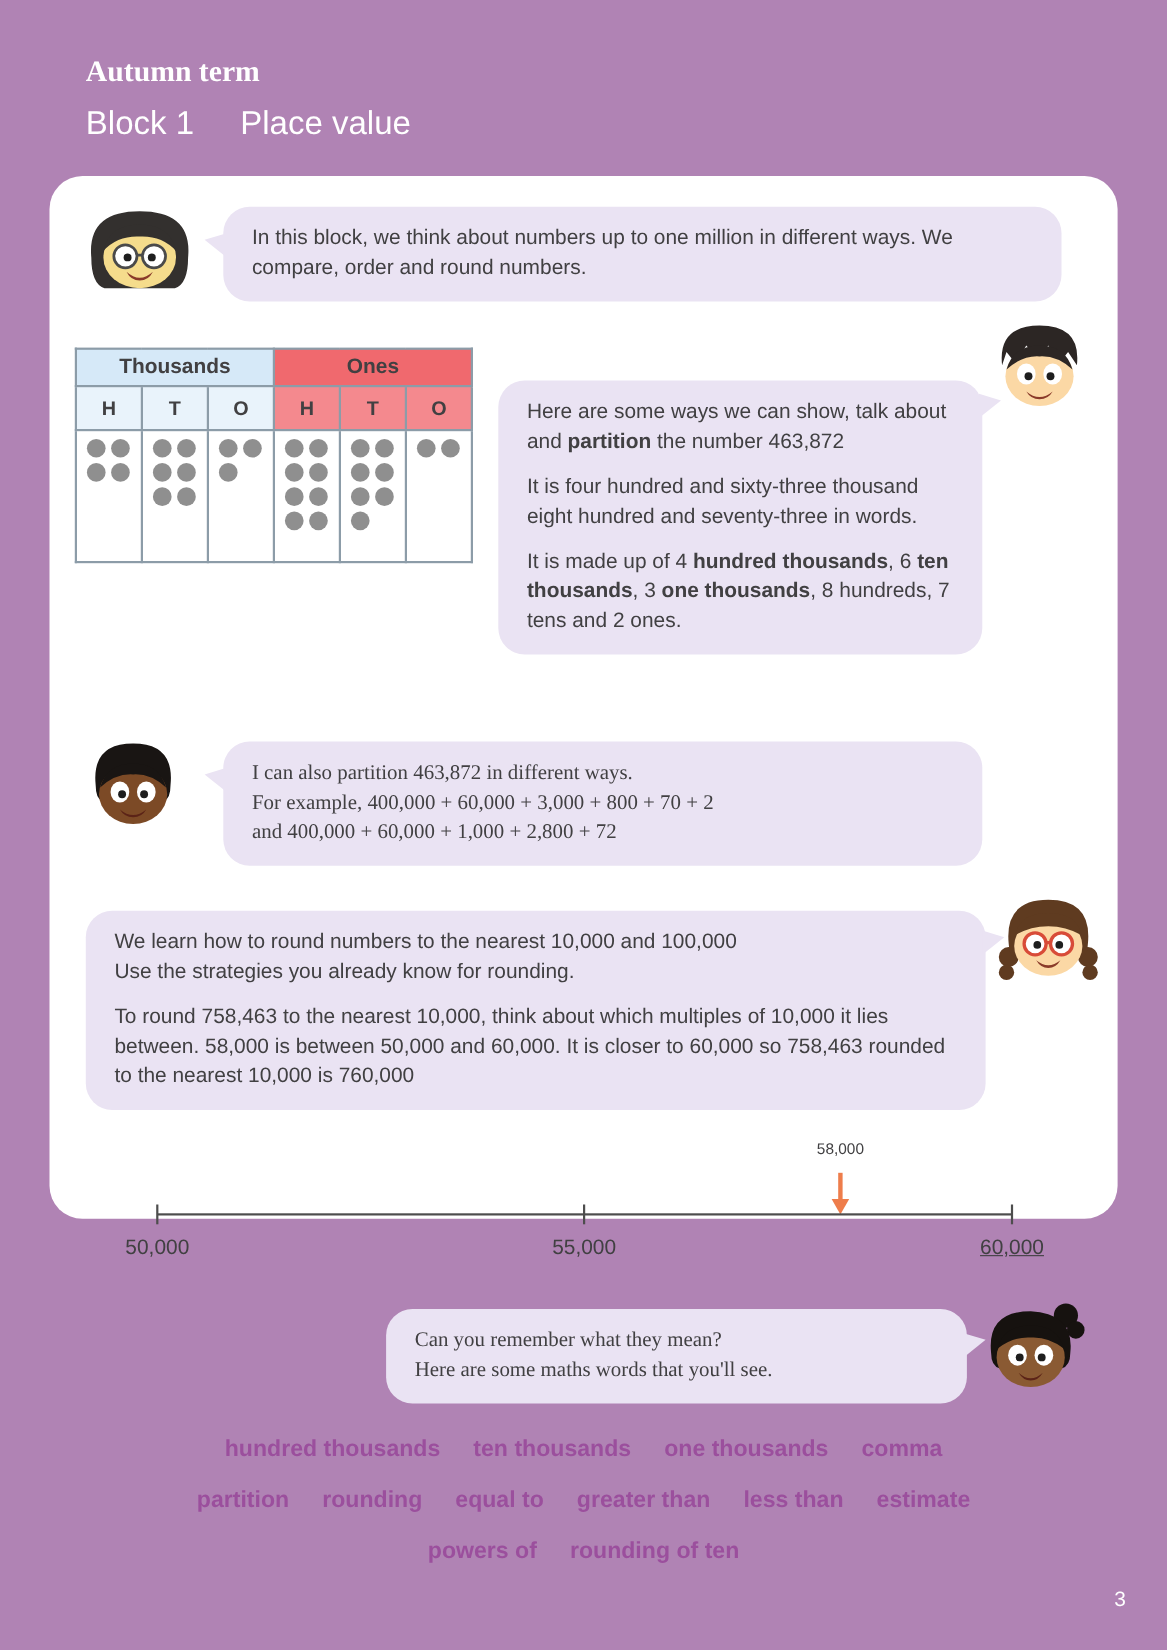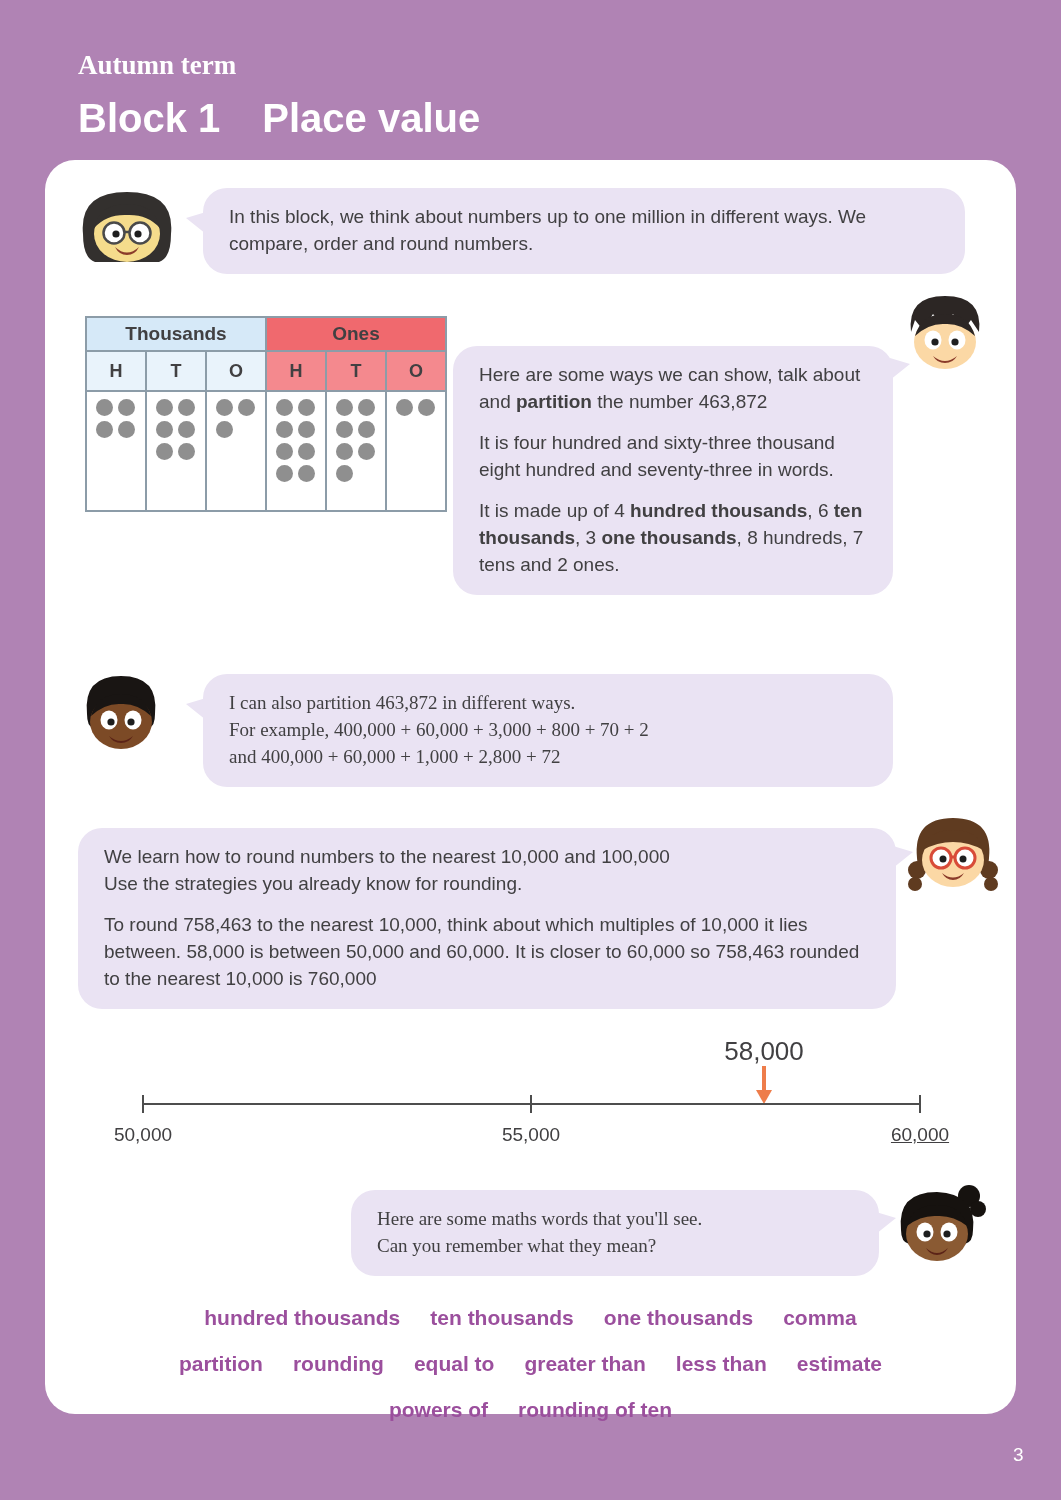--- a/index.html
+++ b/index.html
@@ -5,47 +5,47 @@
   *{margin:0;padding:0;box-sizing:border-box;}
   html,body{width:1061px;height:1500px;}
   body{
     position:relative;
     background:var(--page-bg,#b083b4);
     font-family:"Liberation Sans",sans-serif;
     color:var(--text,#414042);
     overflow:hidden;
   }
   .term{position:absolute;left:78px;top:50px;font-size:27px;font-weight:bold;color:#fff;font-family:Liberation Serif, serif;}
-  .block-title{position:absolute;left:78px;top:96px;font-size:40px;font-weight:bold;color:#fff;}
+  .block-title{position:absolute;left:78px;top:96px;font-size:30px;font-weight:normal;color:#fff;}
   .block-title .block-num{display:inline-block;margin-right:42px;}
-  .card{position:absolute;left:45px;top:160px;width:971px;height:1254px;background:var(--card-bg,#fff);border-radius:30px;padding-left:28px;}
+  .card{position:absolute;left:45px;top:160px;width:971px;height:948px;background:var(--card-bg,#fff);border-radius:30px;padding-left:28px;}
   .avatar{position:absolute;}
   .bubble{position:absolute;background:var(--bubble-bg,#eae3f3);border-radius:24px;padding:16px 26px;font-size:19px;line-height:1.42;}
   .tail{position:absolute;width:0;height:0;}
   .tail-left{left:-17px;border-top:6px solid transparent;border-bottom:16px solid transparent;border-right:20px solid var(--bubble-bg,#eae3f3);}
   .tail-right{right:-17px;border-top:6px solid transparent;border-bottom:16px solid transparent;border-left:20px solid var(--bubble-bg,#eae3f3);}
   .bubble .para{margin:0 0 14px 0;}
   .bubble .para:last-child{margin-bottom:0;}
   .bold{font-weight:bold;}
-  .pv-table{position:absolute;left:40px;top:156px;border-collapse:collapse;table-layout:fixed;}
+  .pv-table{position:absolute;left:23px;top:156px;border-collapse:collapse;table-layout:fixed;}
   .pv-table th,.pv-table td{border:2px solid var(--table-border,#8c9ca8);width:60px;text-align:center;padding:0;}
   .hdr{font-size:19px;font-weight:bold;height:34px;}
   .th-thousands{background:var(--table-blue-header,#d6e9f8);}
   .th-ones{background:var(--table-red-header,#f0696e);}
   .sub{height:40px;font-size:18px;font-weight:bold;}
   .sub.blue{background:var(--table-blue-sub,#e9f3fb);}
   .sub.red{background:var(--table-red-sub,#f4898e);}
   .cell{height:120px;vertical-align:top;background:#fff;}
   .dots{display:flex;flex-wrap:wrap;gap:5px;padding:7px 0 0 9px;width:56px;}
   .counter{width:17px;height:17px;border-radius:50%;background:var(--counter,#8f8f8f);}
   .numberline{position:absolute;left:0;top:866px;width:971px;height:170px;}
   .nl-line{position:absolute;left:98px;top:77px;width:777px;height:2px;background:var(--line-color,#4d4d4d);}
   .nl-tick{position:absolute;top:69px;width:2px;height:18px;background:var(--line-color,#4d4d4d);}
   .nl-label{position:absolute;top:98px;font-size:19px;transform:translateX(-50%);white-space:nowrap;}
-  .nl-arrow-label{position:absolute;left:719px;top:10px;font-size:26px;transform:translateX(-50%);white-space:nowrap;}
+  .nl-arrow-label{position:absolute;left:719px;top:10px;font-size:14px;transform:translateX(-50%);white-space:nowrap;}
   .nl-arrow{position:absolute;left:708px;top:40px;}
   .arrow-fill{fill:var(--arrow-orange,#ee7d4b);}
   .words{position:absolute;left:0;top:1146px;width:100%;display:flex;flex-direction:column;gap:22px;align-items:center;}
   .word-row{display:flex;gap:30px;justify-content:center;}
   .mword{font-size:21px;font-weight:bold;color:var(--words-purple,#9b4f9d);white-space:nowrap;}
   .bline{white-space:nowrap;font-family:Liberation Serif, serif;}
   .b4line{white-space:nowrap;}
   .page-number{position:absolute;left:1013px;top:1444px;color:#fff;font-size:19px;}
 </style>
 </head>
@@ -232,22 +232,22 @@
     <div class="nl-tick" style="left:485px;"></div>
     <div class="nl-tick" style="left:874px;"></div>
     <div class="nl-label" style="left:98px;">50,000</div>
     <div class="nl-label" style="left:486px;">55,000</div>
     <div class="nl-label" style="left:875px;text-decoration:underline;">60,000</div>
   </div>
 
   <div class="bubble" style="left:306px;top:1030px;width:528px;">
     <span class="tail tail-right" style="top:22px;"></span>
     <div>
+        <div class="bline">Can you remember what they mean?</div>
         <div class="bline">Here are some maths words that you'll see.</div>
-        <div class="bline">Can you remember what they mean?</div>
       </div>
   </div>
 
   <div class="avatar" style="left:840px;top:1022px;">
     <svg width="108" height="92" viewBox="0 0 108 92">
       <circle cx="84" cy="14" r="11" fill="#16120f"></circle>
       <circle cx="93" cy="27" r="8" fill="#16120f"></circle>
       <path d="M16 48 Q12 10 52 10 Q92 12 88 48 Q88 60 80 62 L24 62 Q16 60 16 48Z" fill="#16120f"></path>
       <ellipse cx="52" cy="52" rx="31" ry="27" fill="#8a5a33"></ellipse>
       <path d="M22 44 Q27 23 52 23 Q77 23 82 44 Q68 33 52 34 Q36 33 22 44Z" fill="#16120f"></path>

